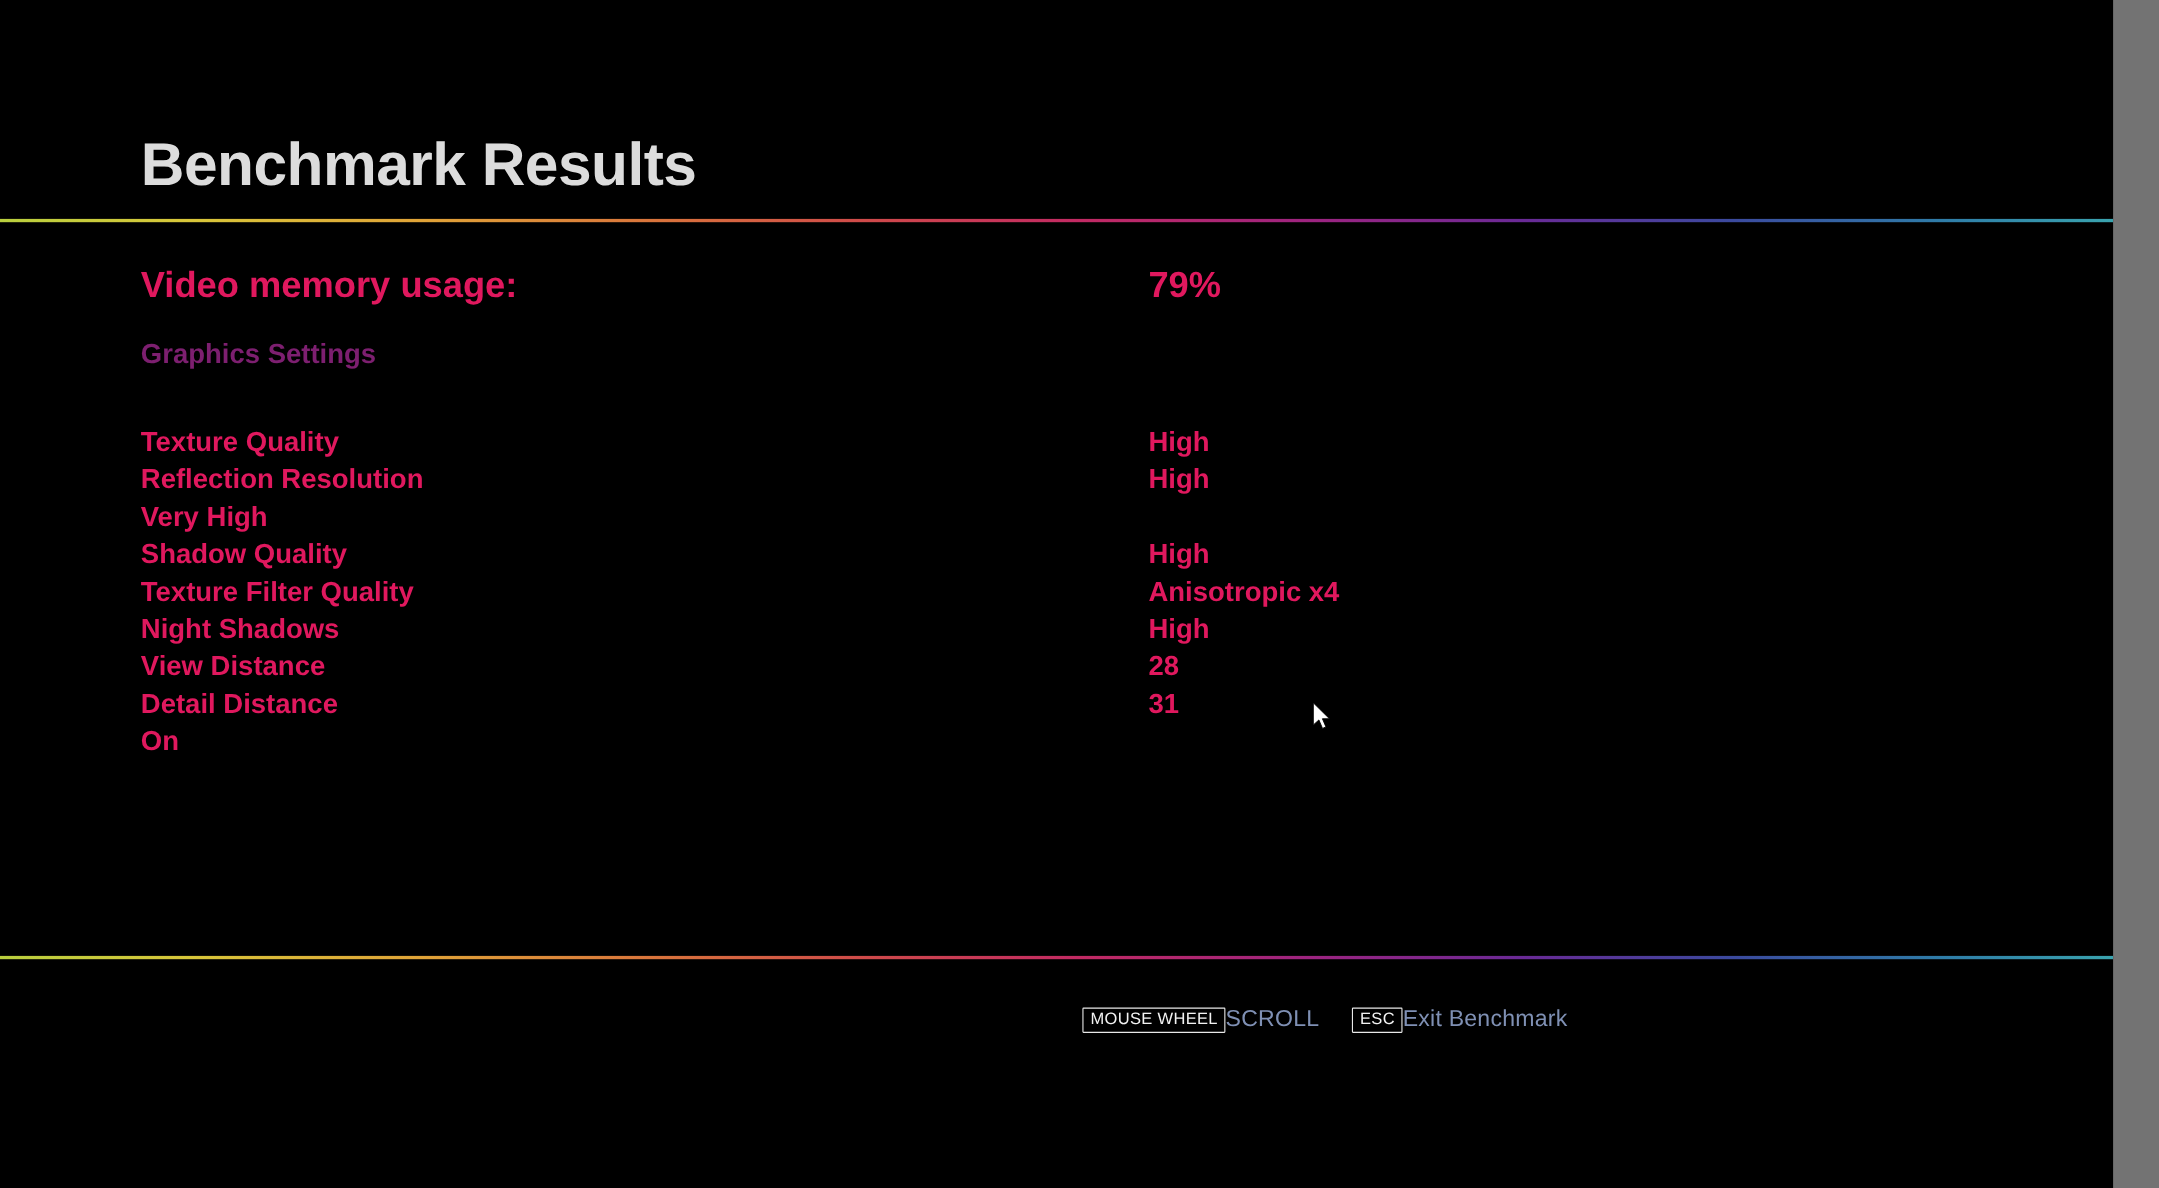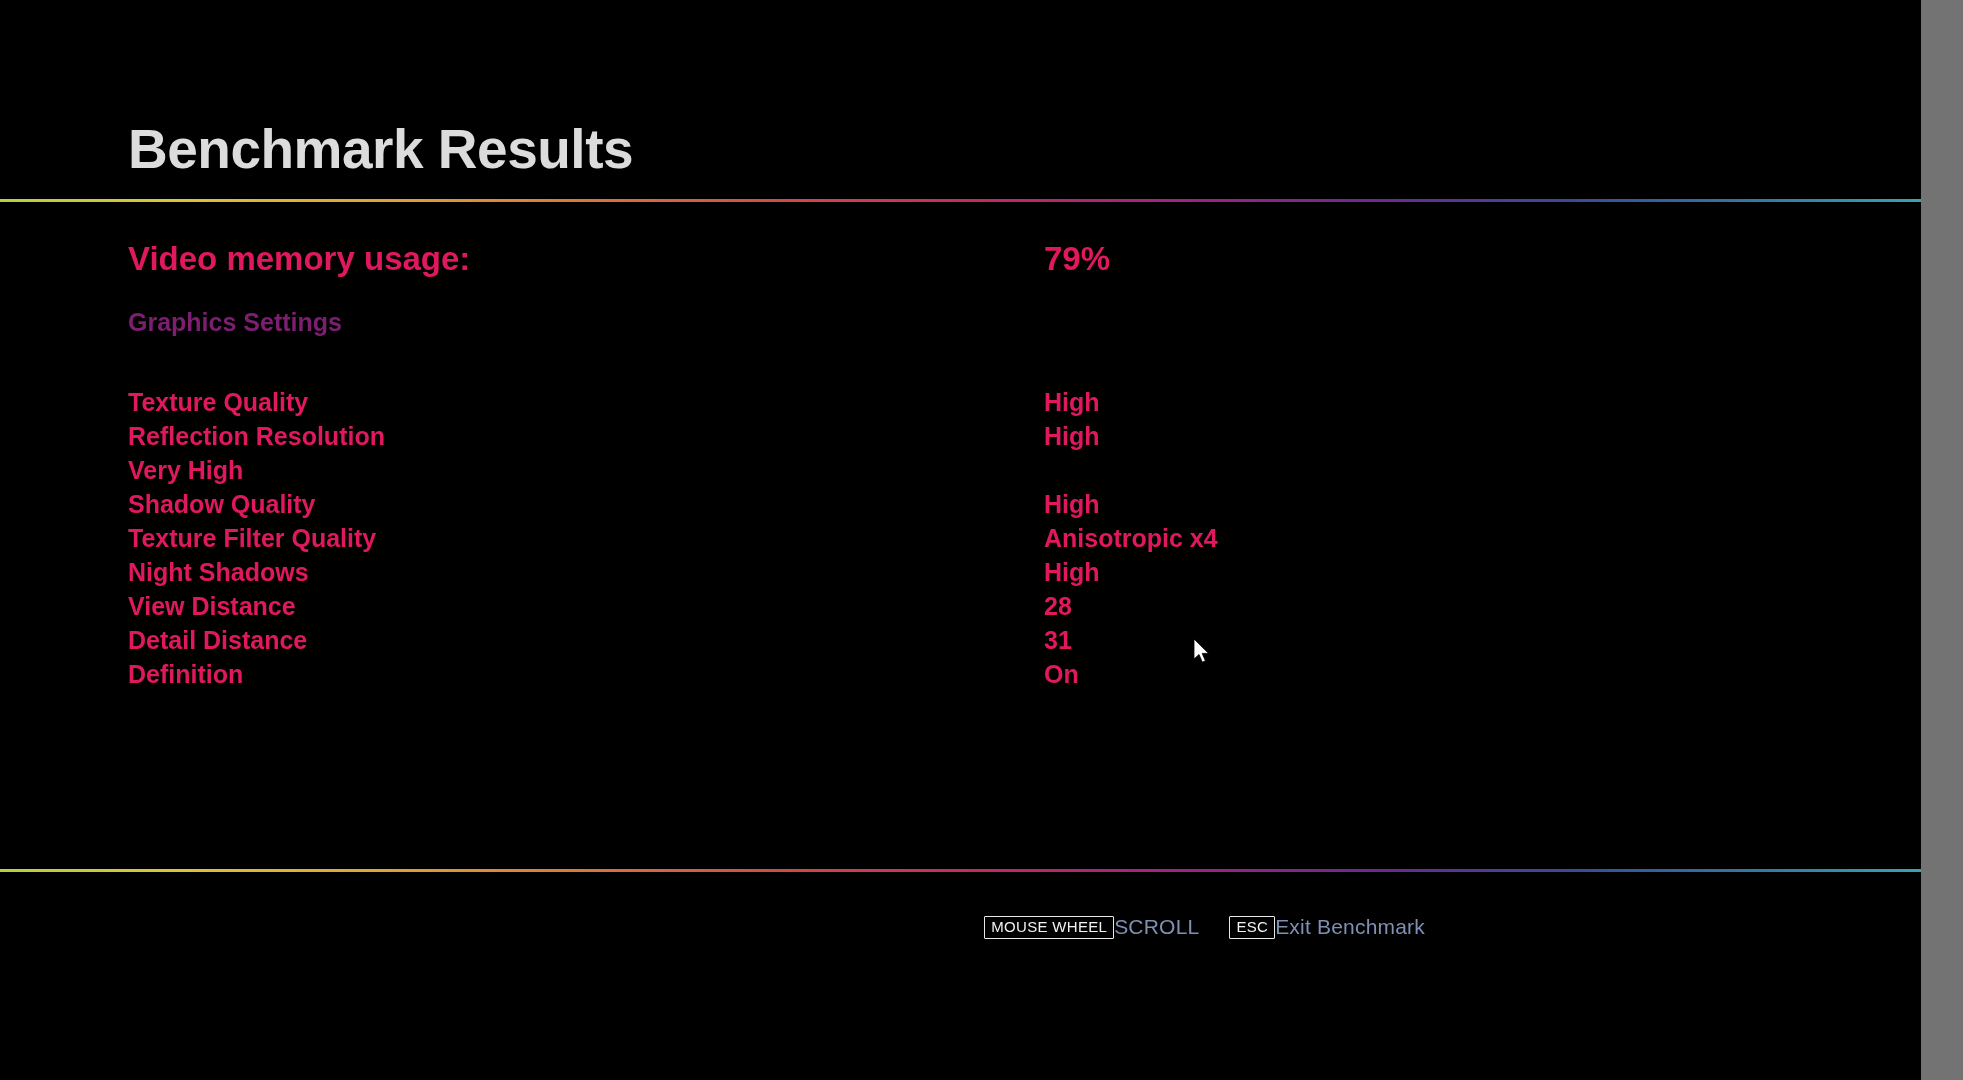--- a/index.html
+++ b/index.html
@@ -189,21 +189,20 @@
         </div>
         <div class="row setting-row">
           <span class="label">View Distance</span>
           <span class="value">28</span>
         </div>
         <div class="row setting-row">
           <span class="label">Detail Distance</span>
           <span class="value">31</span>
         </div>
         <div class="row setting-row">
-          <span class="label">Definition</span>
           <span class="value">On</span>
         </div>
 
       </div>
     </div>
 
     <div class="rule" id="rule-bottom">
       <div class="rule-fill"></div>
     </div>
 

